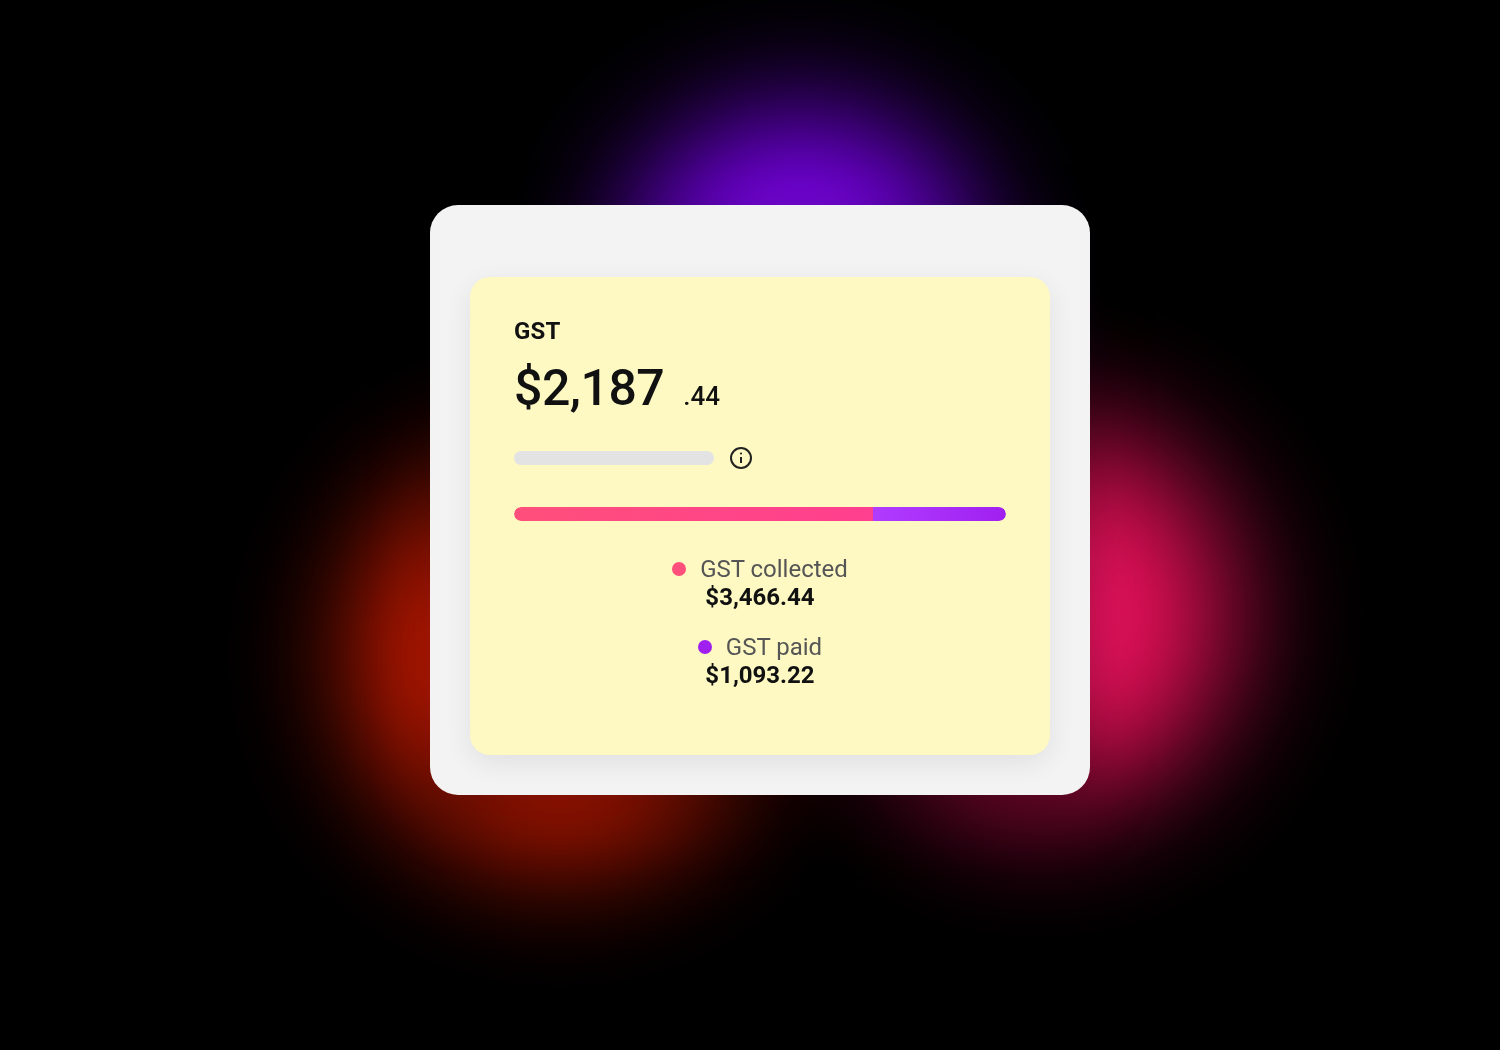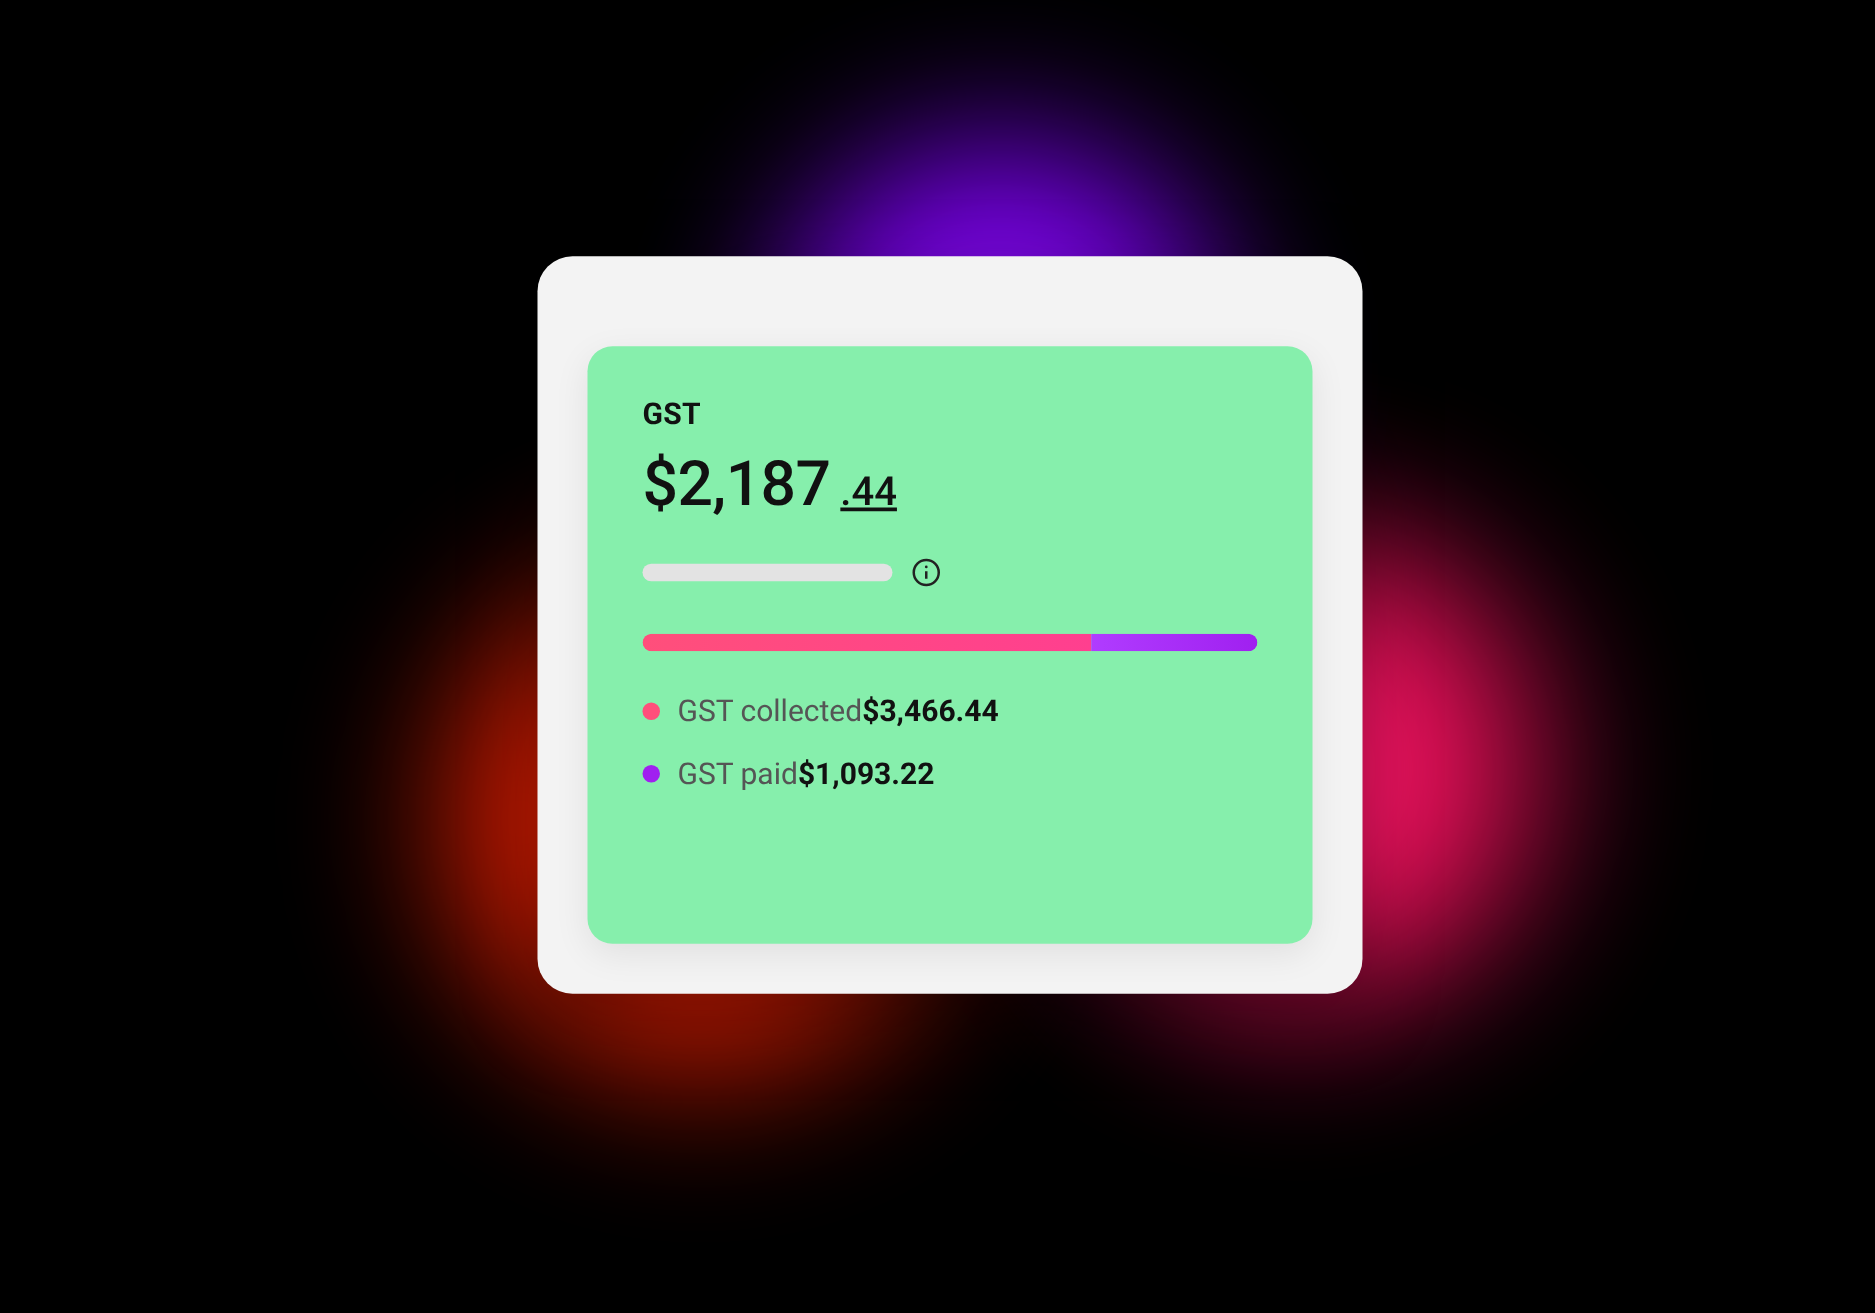--- a/index.html
+++ b/index.html
@@ -55,21 +55,21 @@
       background: #f3f3f3;
       border-radius: 28px;
       box-shadow: 0 20px 60px rgba(0,0,0,0.35);
     }
     .inner-card {
       position: absolute;
       left: 40px;
       top: 72px;
       right: 40px;
       bottom: 40px;
-      background: #86efac;
+      background: #fef9c3;
       border-radius: 20px;
       padding: 40px 44px 36px 44px;
       box-shadow: 0 8px 28px rgba(0,0,0,0.08);
     }
     .title {
       font-size: 24px;
       font-weight: 700;
       color: #111111;
       letter-spacing: 0.2px;
       margin-bottom: 14px;
@@ -80,25 +80,24 @@
       margin-bottom: 28px;
     }
     .amount-major {
       font-size: 50px;
       font-weight: 500;
       color: #111111;
       letter-spacing: -0.5px;
       text-align: center;
     }
     .amount-minor {
-      font-size: 32px;
+      font-size: 26px;
       font-weight: 500;
       color: #111111;
-      margin-left: 8px;
-      text-decoration: underline;
+      margin-left: 19px;
     }
     .skeleton-row {
       display: flex;
       align-items: center;
       gap: 14px;
       margin-bottom: 36px;
     }
     .skeleton-bar {
       width: 200px;
       height: 14px;
@@ -125,22 +124,23 @@
       background: linear-gradient(90deg, #ff4f7b 0%, #ff3f8f 100%);
       border-radius: 7px 0 0 7px;
     }
     .progress-seg-b {
       background: linear-gradient(90deg, #b03cff 0%, #a020f0 100%);
       border-radius: 0 7px 7px 0;
     }
     .legend-row {
       display: flex;
       align-items: center;
-      justify-content: flex-start;
+      justify-content: flex-end;
       margin-bottom: 22px;
+      flex-direction: column;
     }
     .legend-row:last-child { margin-bottom: 0; }
     .legend-left {
       display: flex;
       align-items: center;
       gap: 14px;
     }
     .dot {
       width: 14px;
       height: 14px;

